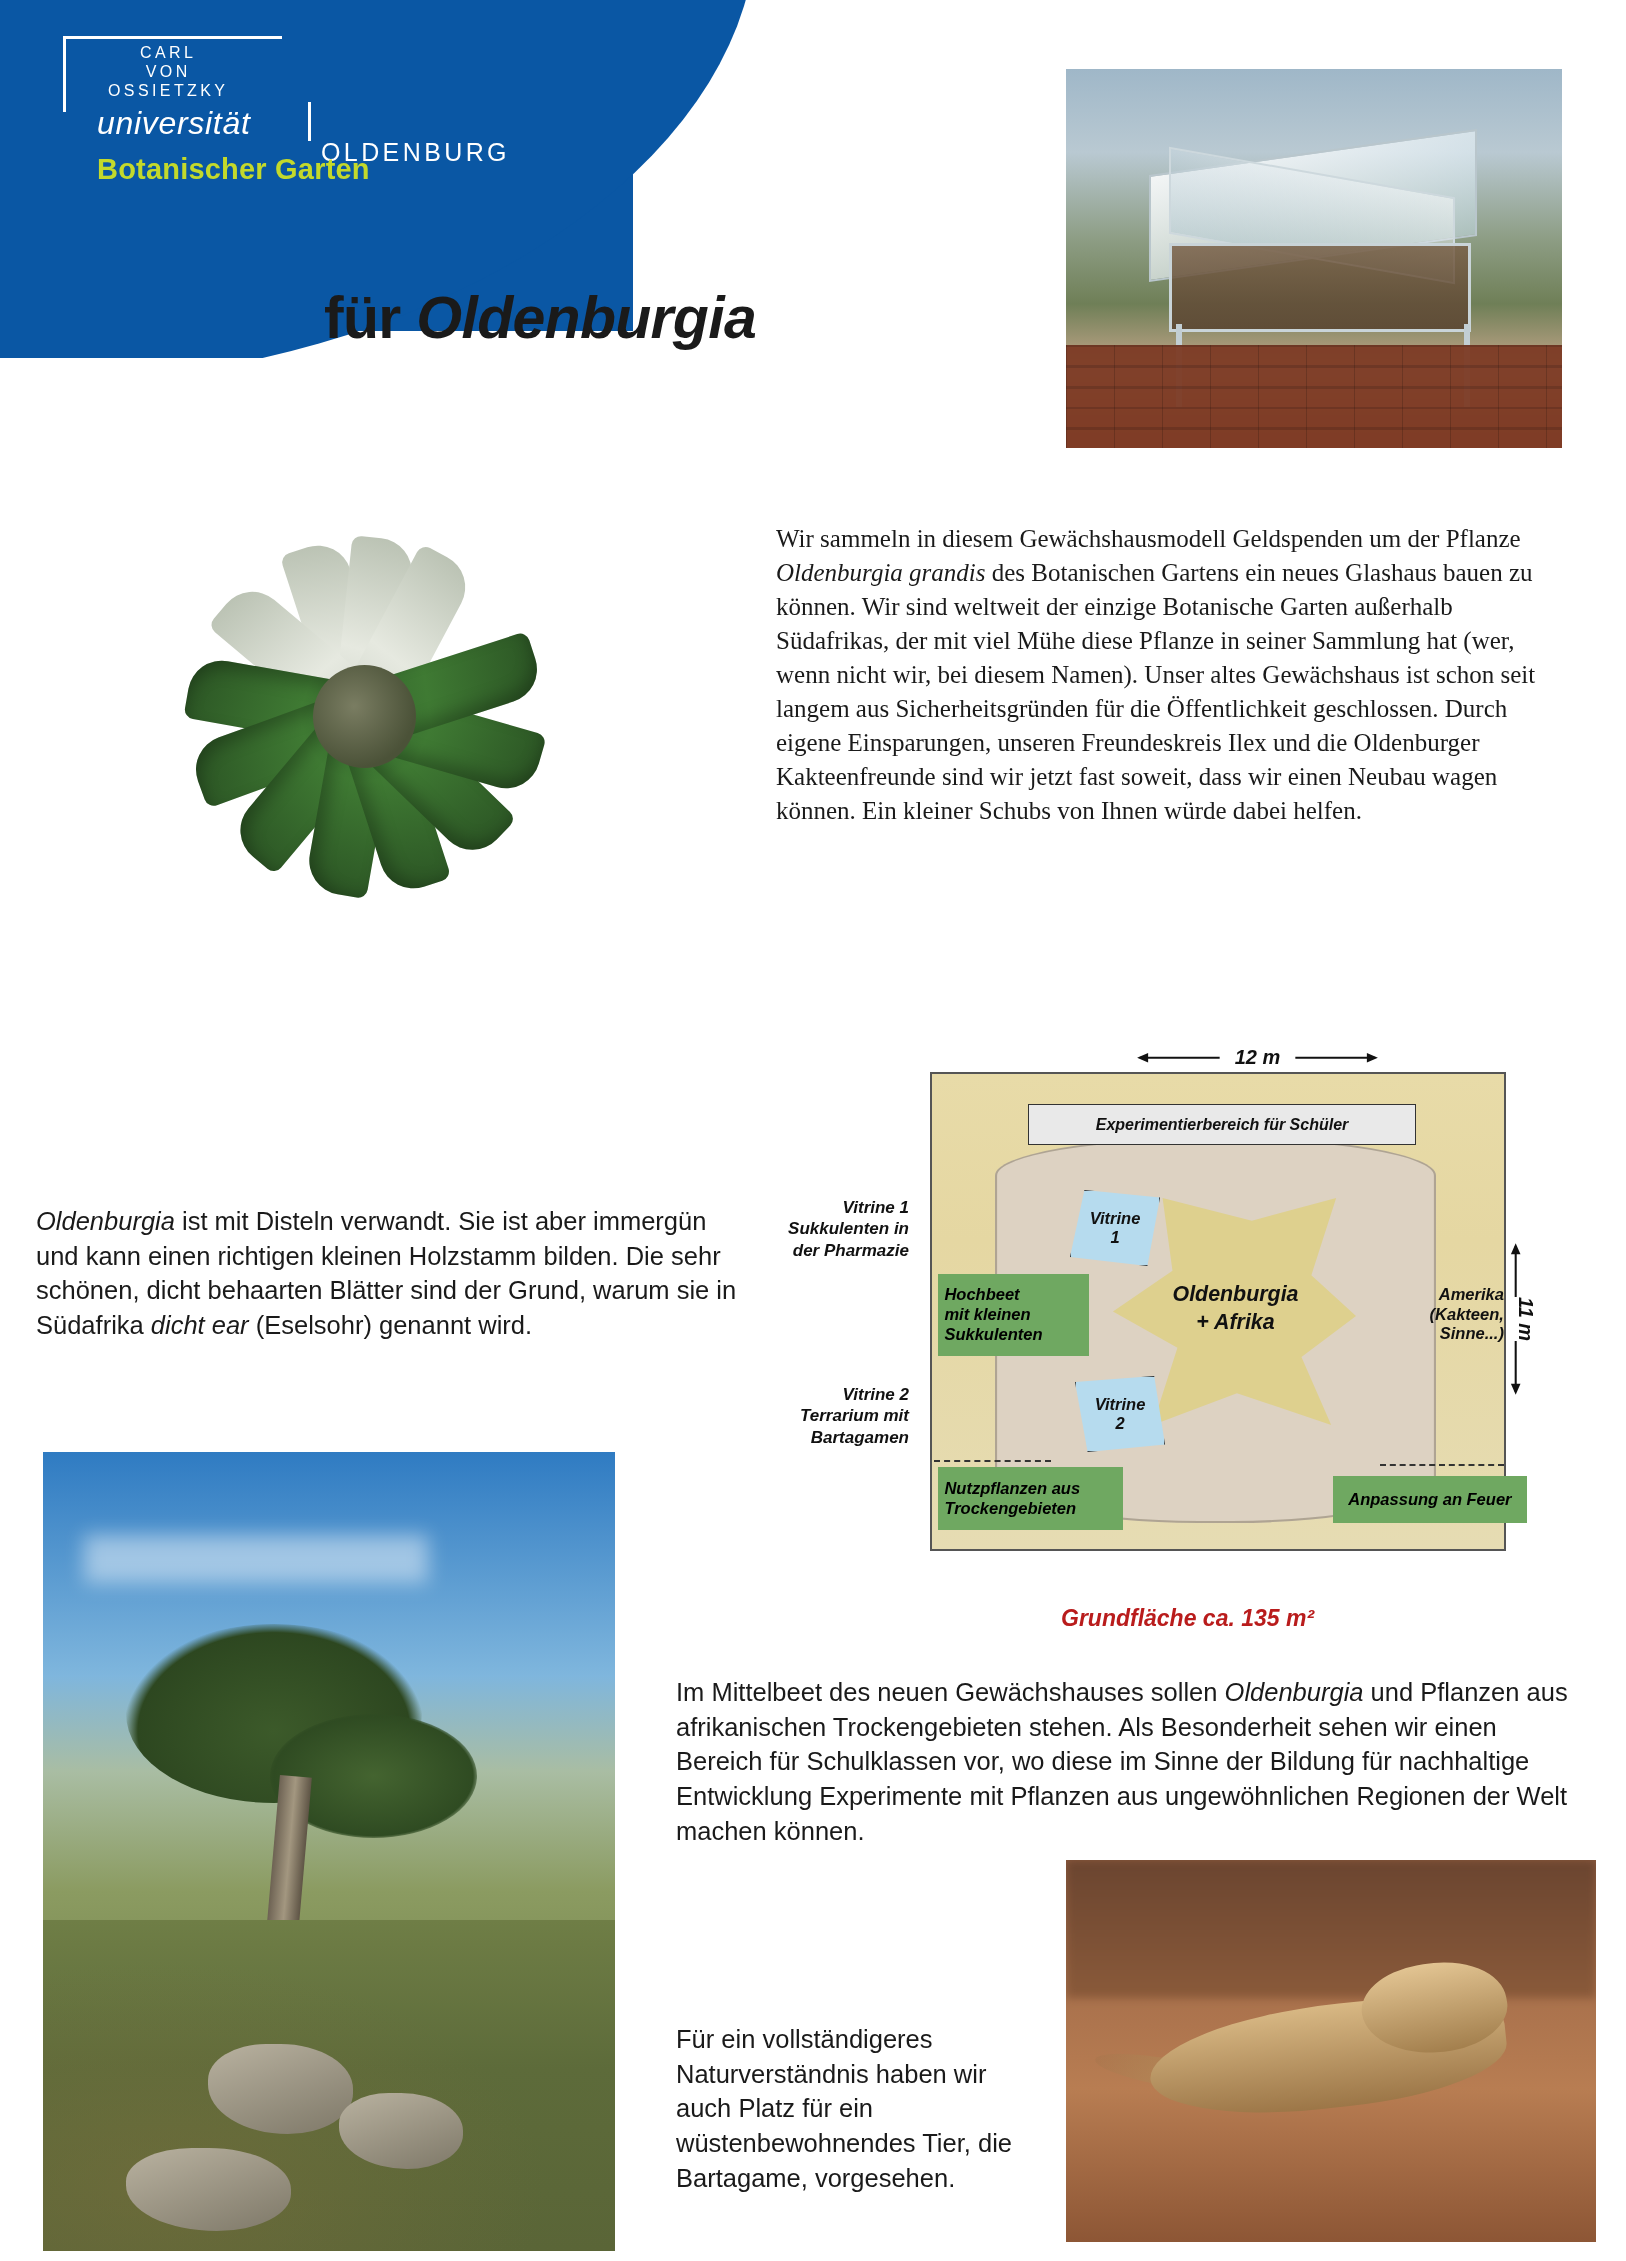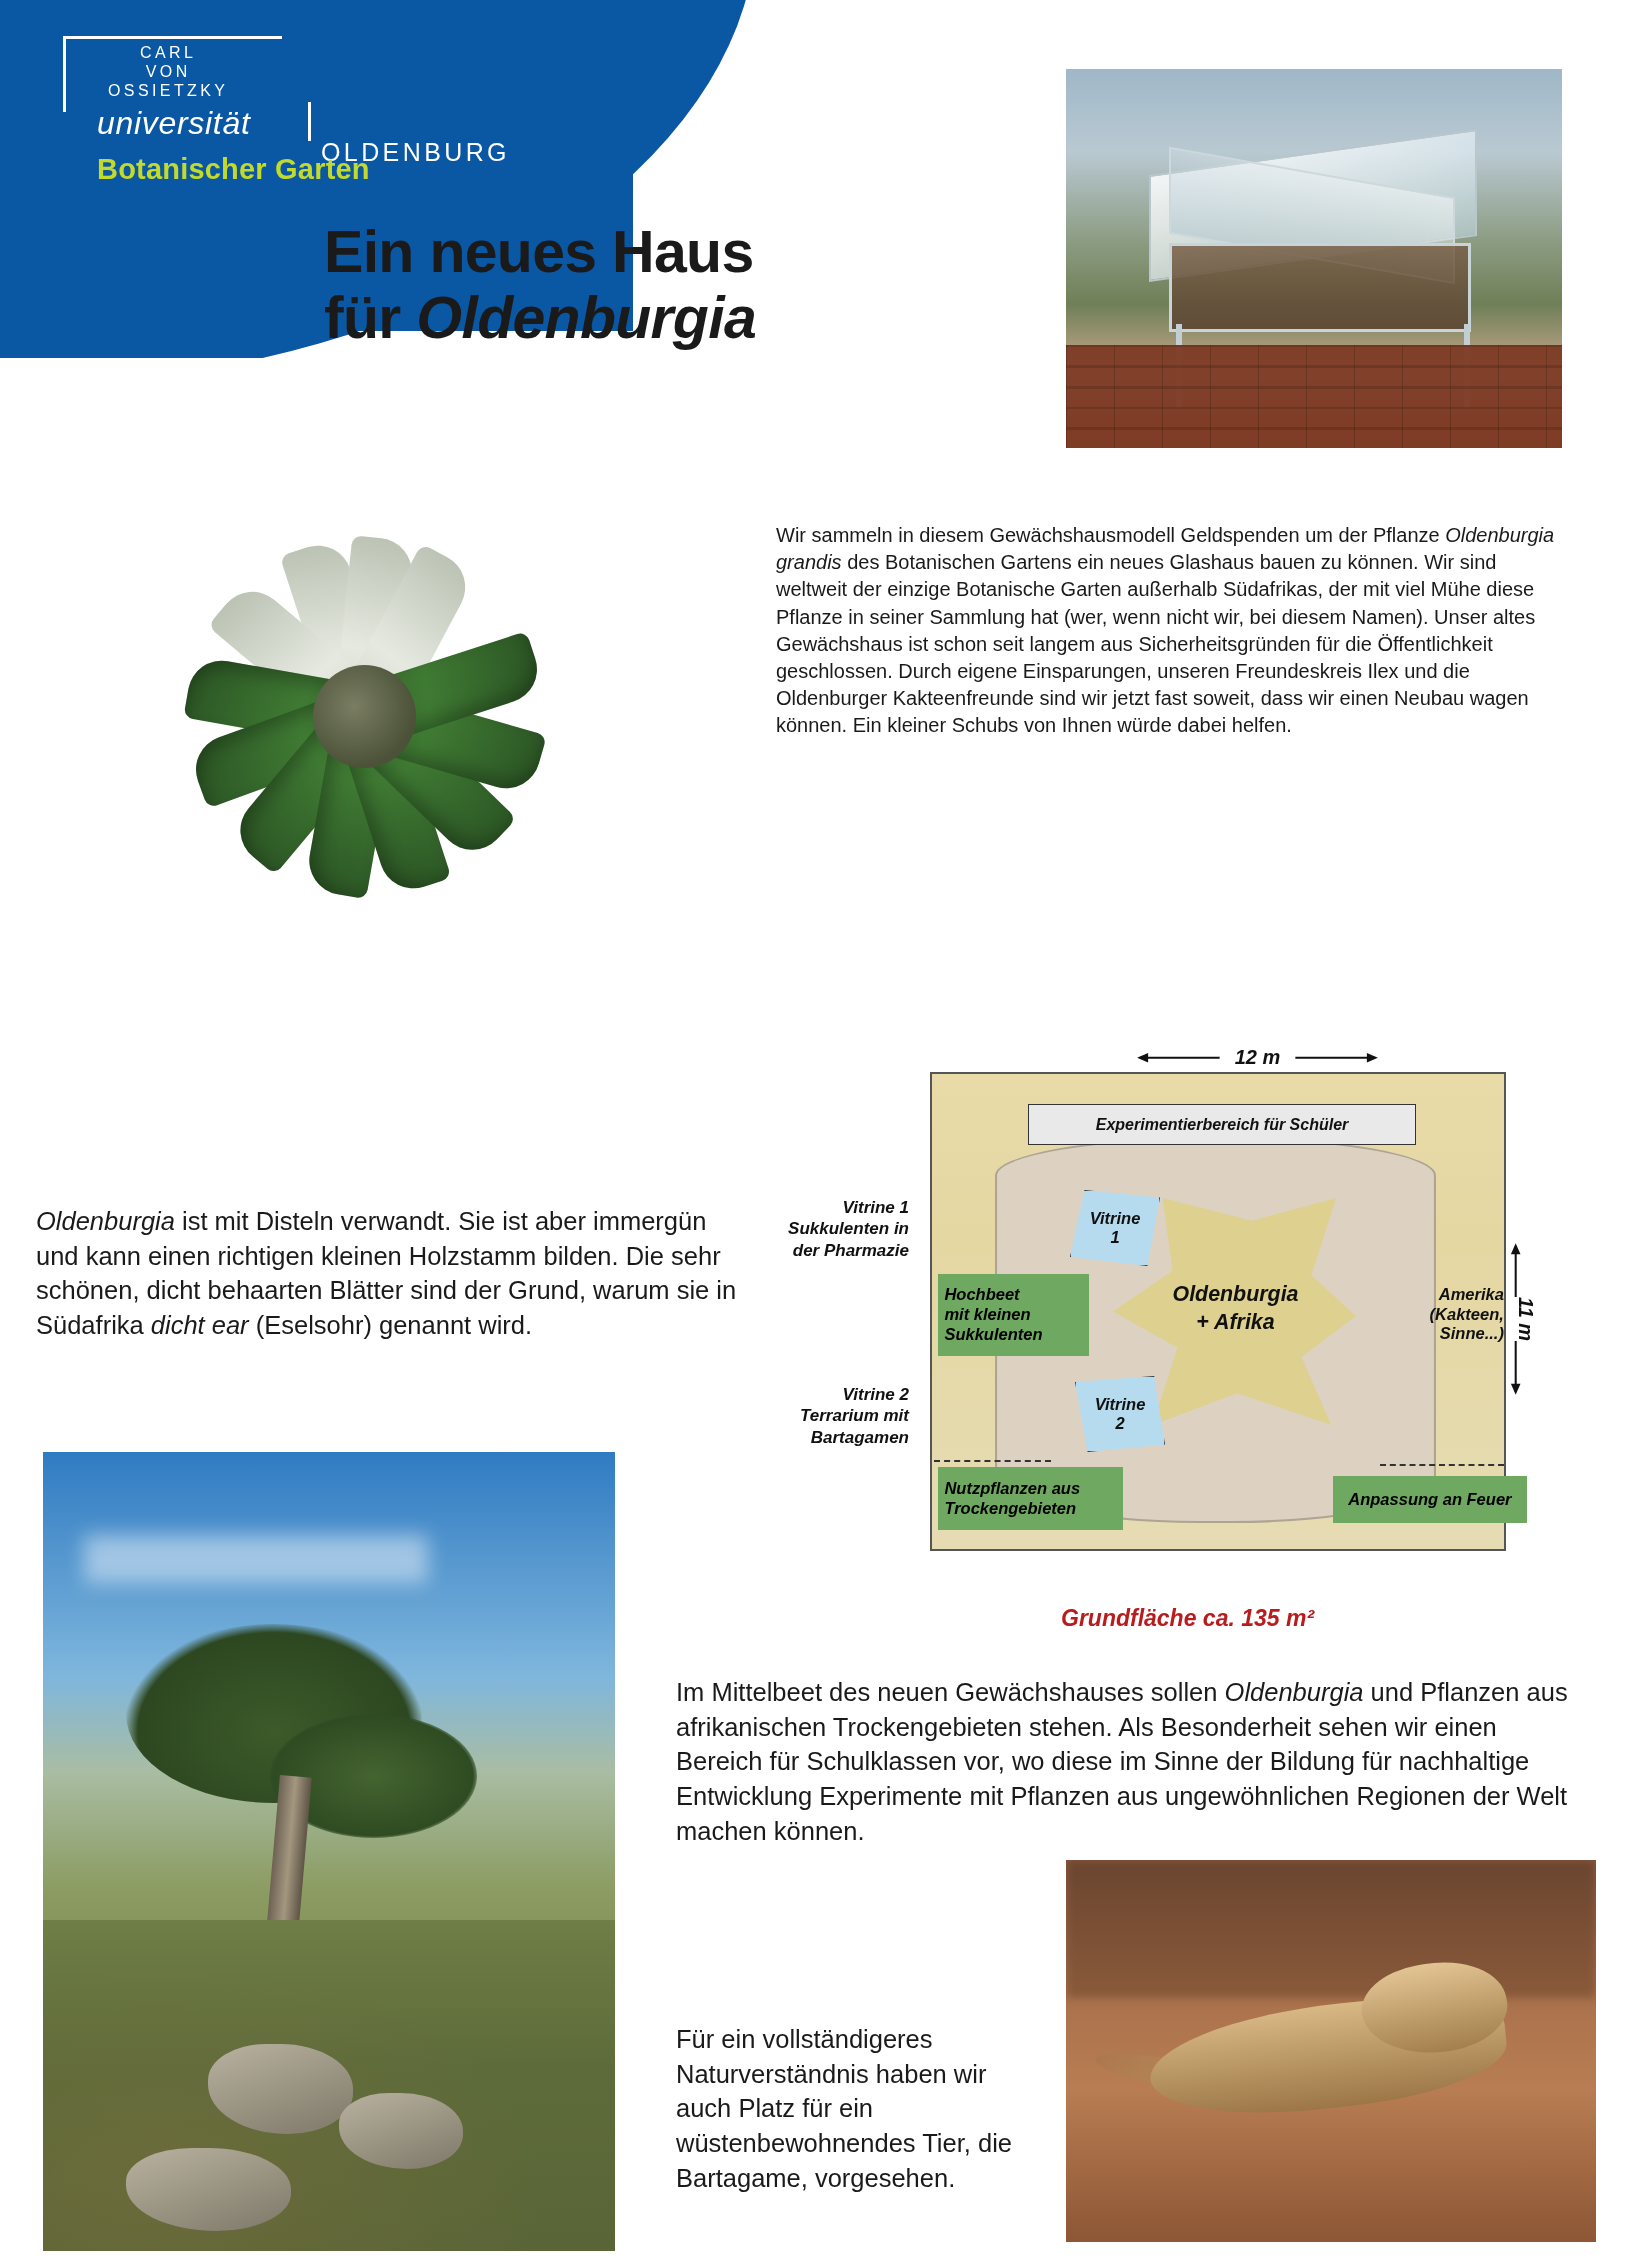--- a/index.html
+++ b/index.html
@@ -267,21 +267,22 @@
 
   
   .text-block {
     position: absolute;
     color: #1a1a1a;
     line-height: 1.36;
   }
   .intro {
     left: 776px; top: 522px;
     width: 792px;
-    font-size: 20px;
+    font-size: 25px;
+    font-family: Liberation Serif, serif;
   }
   .intro .it { font-style: italic; }
 
   .oldenburgia-note {
     left: 36px; top: 1204px;
     width: 703px;
     font-size: 25.5px;
   }
   .oldenburgia-note .it { font-style: italic; }
 
@@ -432,21 +433,21 @@
     <div>VON</div>
     <div>OSSIETZKY</div>
   </div>
   <div class="logo-uni">universität</div>
   <div class="logo-sep"></div>
   <div class="logo-old">OLDENBURG</div>
   <div class="logo-garden">Botanischer Garten</div>
 </div>
 
 <div class="headline">
-  <span>Ein neues Haus</span><br>
+  <br>
   <span>für </span><span class="it">Oldenburgia</span>
 </div>
 
 <div class="photo photo-greenhouse">
   <div class="gh-roof"></div>
   <div class="gh-roof2"></div>
   <div class="gh-box"></div>
   <div class="gh-legs"></div>
   <div class="gh-bricks"></div>
 </div>

